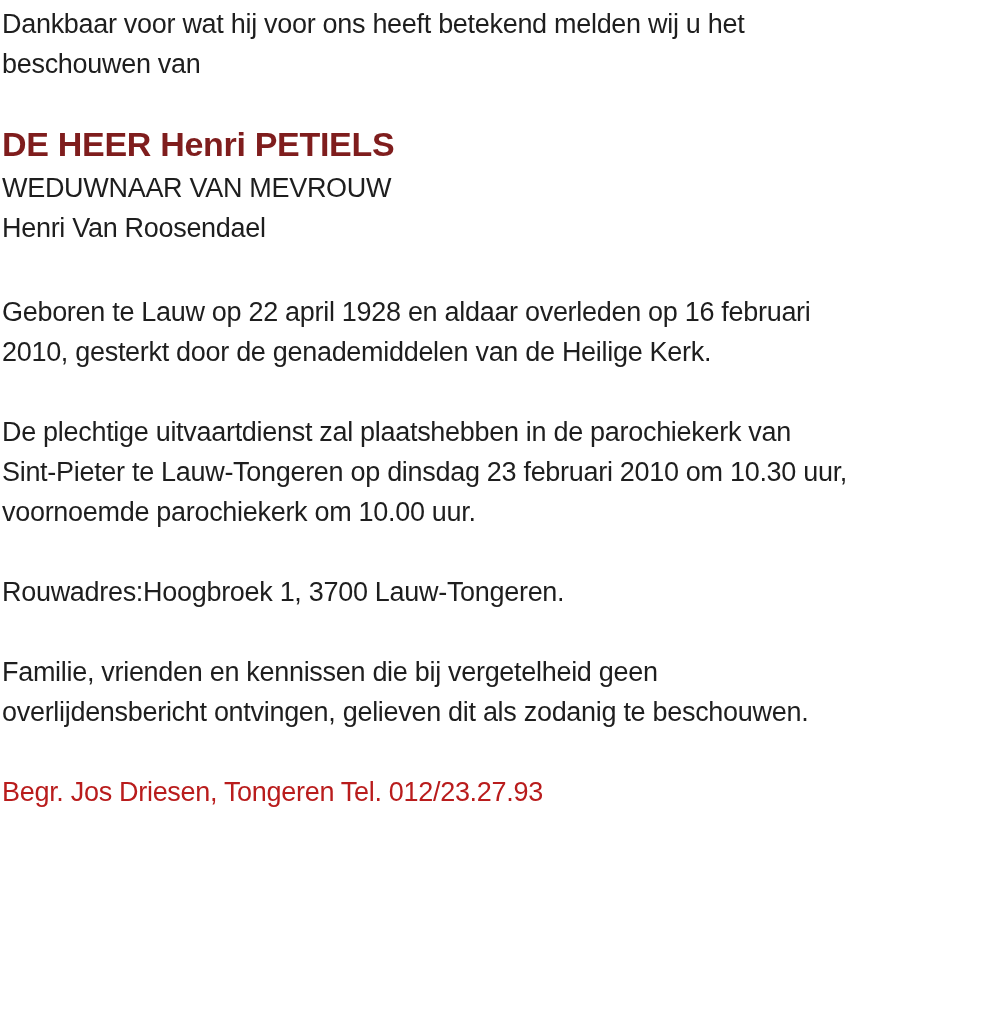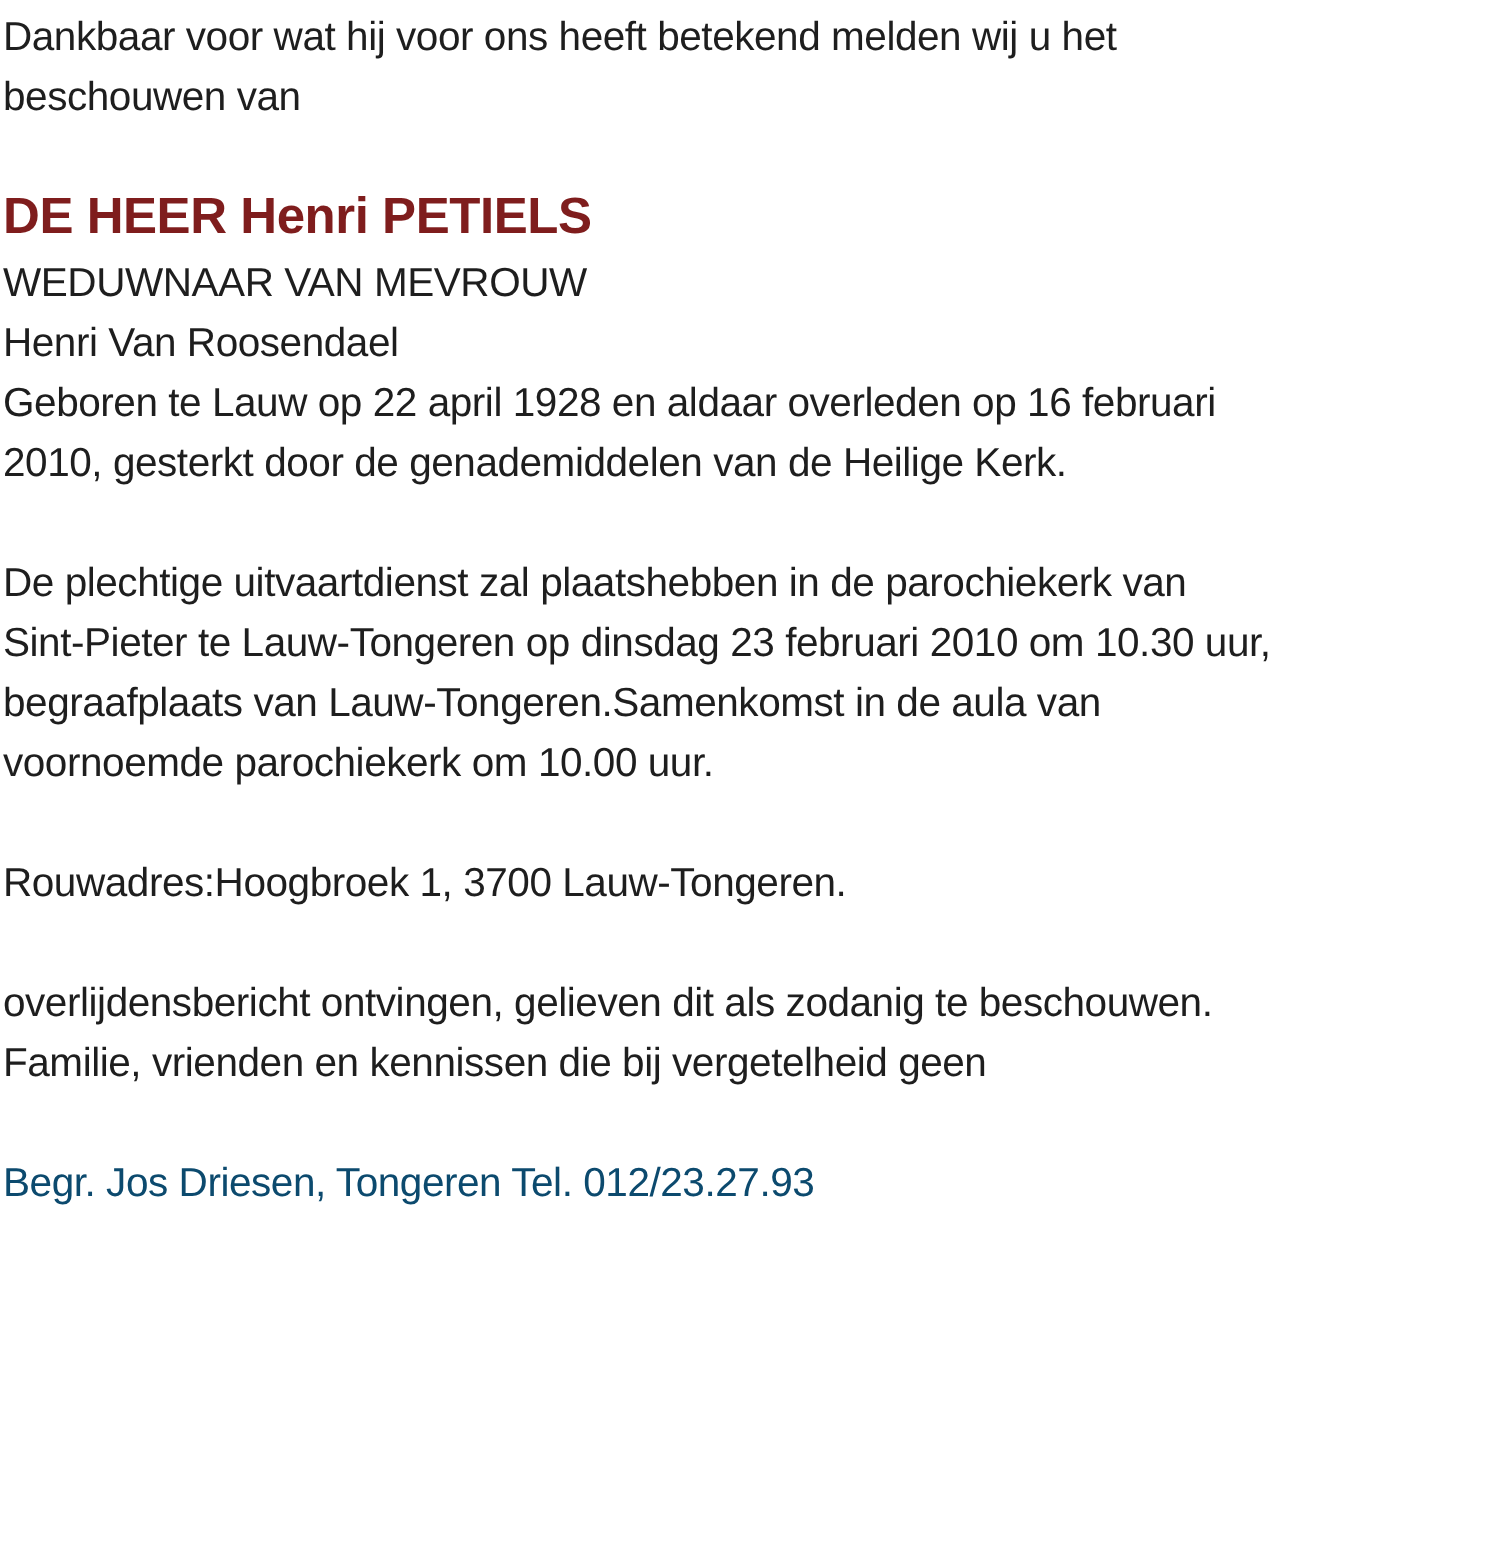--- a/index.html
+++ b/index.html
@@ -30,24 +30,25 @@
   .deceased-name {
     font-size: 34px;
     line-height: 48px;
     font-weight: bold;
     letter-spacing: -0.3px;
     white-space: nowrap;
     margin-top: 36px;
     color: #7f1d1d;
   }
   .birth-death-block {
+    margin-top: 44px;
   }
   .footer-block {
     margin-top: 40px;
-    color: #0c4a6e;
+    color: #b91c1c;
   }
 </style>
 </head>
 <body>
 
 <div class="page">
 
   <div>
     <div class="line">Dankbaar voor wat hij voor ons heeft betekend melden wij u het</div>
     <div class="line">beschouwen van</div>
@@ -58,30 +59,29 @@
   <div class="line">Henri Van Roosendael</div>
 
   <div class="birth-death-block">
     <div class="line">Geboren te Lauw op 22 april 1928 en aldaar overleden op 16 februari</div>
     <div class="line">2010, gesterkt door de genademiddelen van de Heilige Kerk.</div>
   </div>
 
   <div class="block-gap">
     <div class="line">De plechtige uitvaartdienst zal plaatshebben in de parochiekerk van</div>
     <div class="line">Sint-Pieter te Lauw-Tongeren op dinsdag 23 februari 2010 om 10.30 uur,</div>
-    <div class="line">begraafplaats van Lauw-Tongeren.Samenkomst in de aula van</div>
     <div class="line">voornoemde parochiekerk om 10.00 uur.</div>
   </div>
 
   <div class="block-gap">
     <div class="line">Rouwadres:Hoogbroek 1, 3700 Lauw-Tongeren.</div>
   </div>
 
   <div class="block-gap">
+    <div class="line">Familie, vrienden en kennissen die bij vergetelheid geen</div>
     <div class="line">overlijdensbericht ontvingen, gelieven dit als zodanig te beschouwen.</div>
-    <div class="line">Familie, vrienden en kennissen die bij vergetelheid geen</div>
   </div>
 
   <div class="footer-block">
     <div class="line">Begr. Jos Driesen, Tongeren Tel. 012/23.27.93</div>
   </div>
 
 </div>
 
 </body></html>

